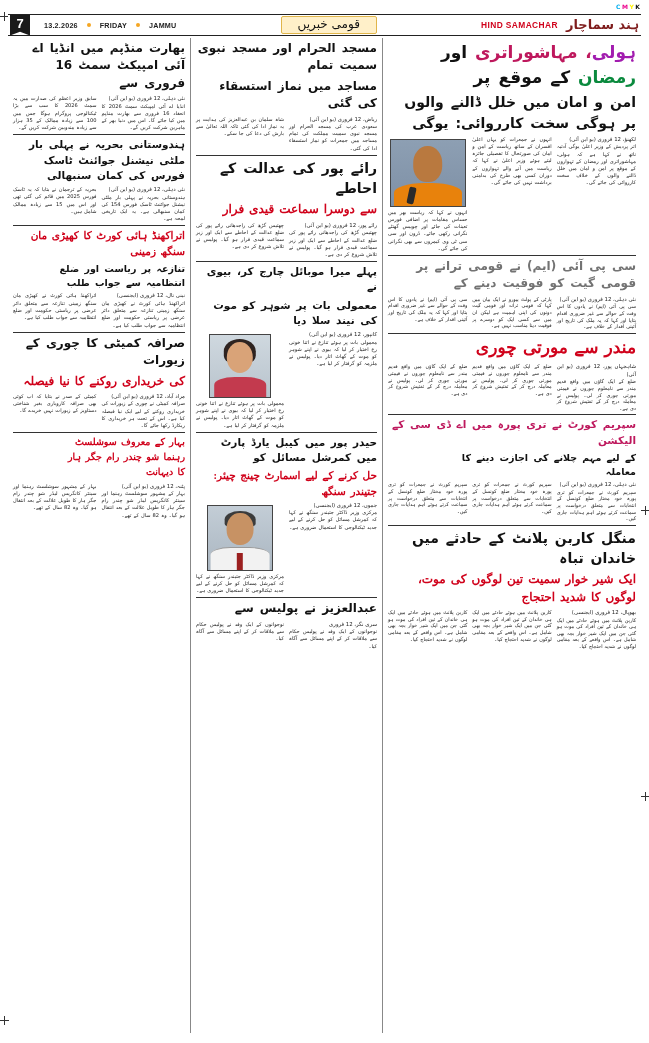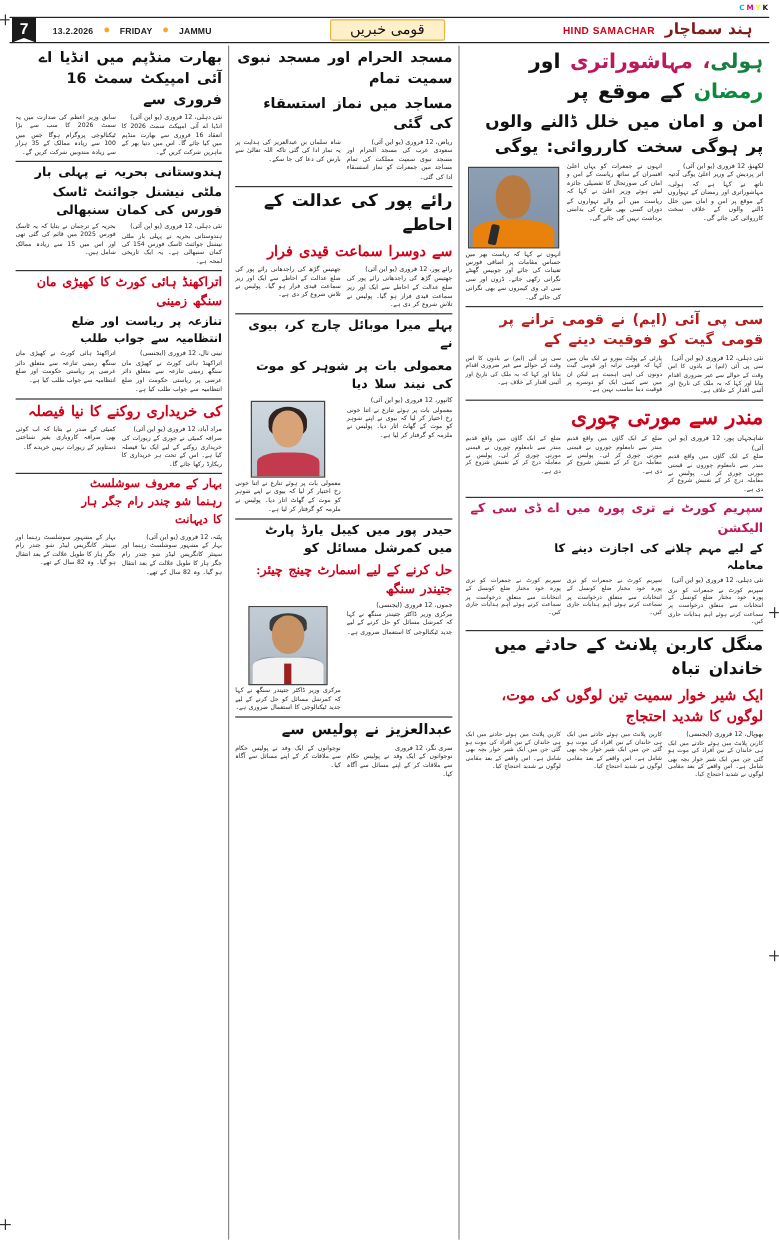--- a/index.html
+++ b/index.html
@@ -100,21 +100,21 @@
     color: #111;
     font-size: 12px;
     padding: 0px 16px 2px 16px;
     border-radius: 2px;
     direction: rtl;
     font-family: "DejaVu Sans", sans-serif;
     line-height: 14px;
     white-space: nowrap;
   }
   .mh-right {
-    display: flex; align-items: center; gap: 8px; margin-right: 14px;
+    display: flex; align-items: center; gap: 8px; margin-right: 2px;
   }
   .hind-samachar {
     color: #D0021B;
     font-family: "Liberation Sans", sans-serif;
     font-weight: bold;
     font-size: 8.4px;
     letter-spacing: .4px;
     white-space: nowrap;
   }
   .logo-urdu {
@@ -160,24 +160,24 @@
     word-spacing: 2px;
   }
   .hl-xl  { font-size: 17px; }
   .hl-lg  { font-size: 14px; }
   .hl-md  { font-size: 12px; }
   .hl-sm  { font-size: 10.5px; }
   .hl-xs  { font-size: 9.5px; margin-left: 46px; }
 
   .c-red    { color: #D0021B; font-family: Liberation Serif, serif; }
   .c-black  { color: #111; }
-  .c-blue   { color: #b91c1c; }
+  .c-blue   { color: #737373; }
   .c-teal   { color: #be185d; }
   .c-green  { color: #0B8A3E; }
-  .c-pink   { color: #15803d; }
+  .c-pink   { color: #a21caf; }
 
   
   .body-cols {
     direction: rtl;
     display: flex;
     flex-direction: row;
     gap: 5px;
     margin-top: 2px;
   }
   .bcol { flex: 1; min-width: 0; }
@@ -532,20 +532,23 @@
           <div class="bcol">
             <div class="txt">اتراکھنڈ ہائی کورٹ نے کھیڑی مان سنگھ زمینی تنازعہ سے متعلق دائر عرضی پر ریاستی حکومت اور ضلع انتظامیہ سے جواب طلب کیا ہے۔</div>
           </div>
         </div>
       </div>
 
       <div class="rule-top"></div>
 
       <div class="article">
         <div class="hl hl-md">
+          <span class="c-black">صرافہ کمیٹی کا چوری کے زیورات</span>
+        </div>
+        <div class="hl hl-md">
           <span class="c-red">کی خریداری روکنے کا نیا فیصلہ</span>
         </div>
         <div class="body-cols">
           <div class="bcol">
             <div class="byline">مراد آباد، 12 فروری (یو این آئی)</div>
             <div class="txt">صرافہ کمیٹی نے چوری کے زیورات کی خریداری روکنے کے لیے ایک نیا فیصلہ کیا ہے۔ اس کے تحت ہر خریداری کا ریکارڈ رکھا جائے گا۔</div>
           </div>
           <div class="bcol">
             <div class="txt">کمیٹی کے صدر نے بتایا کہ اب کوئی بھی صرافہ کاروباری بغیر شناختی دستاویز کے زیورات نہیں خریدے گا۔</div>
           </div>

